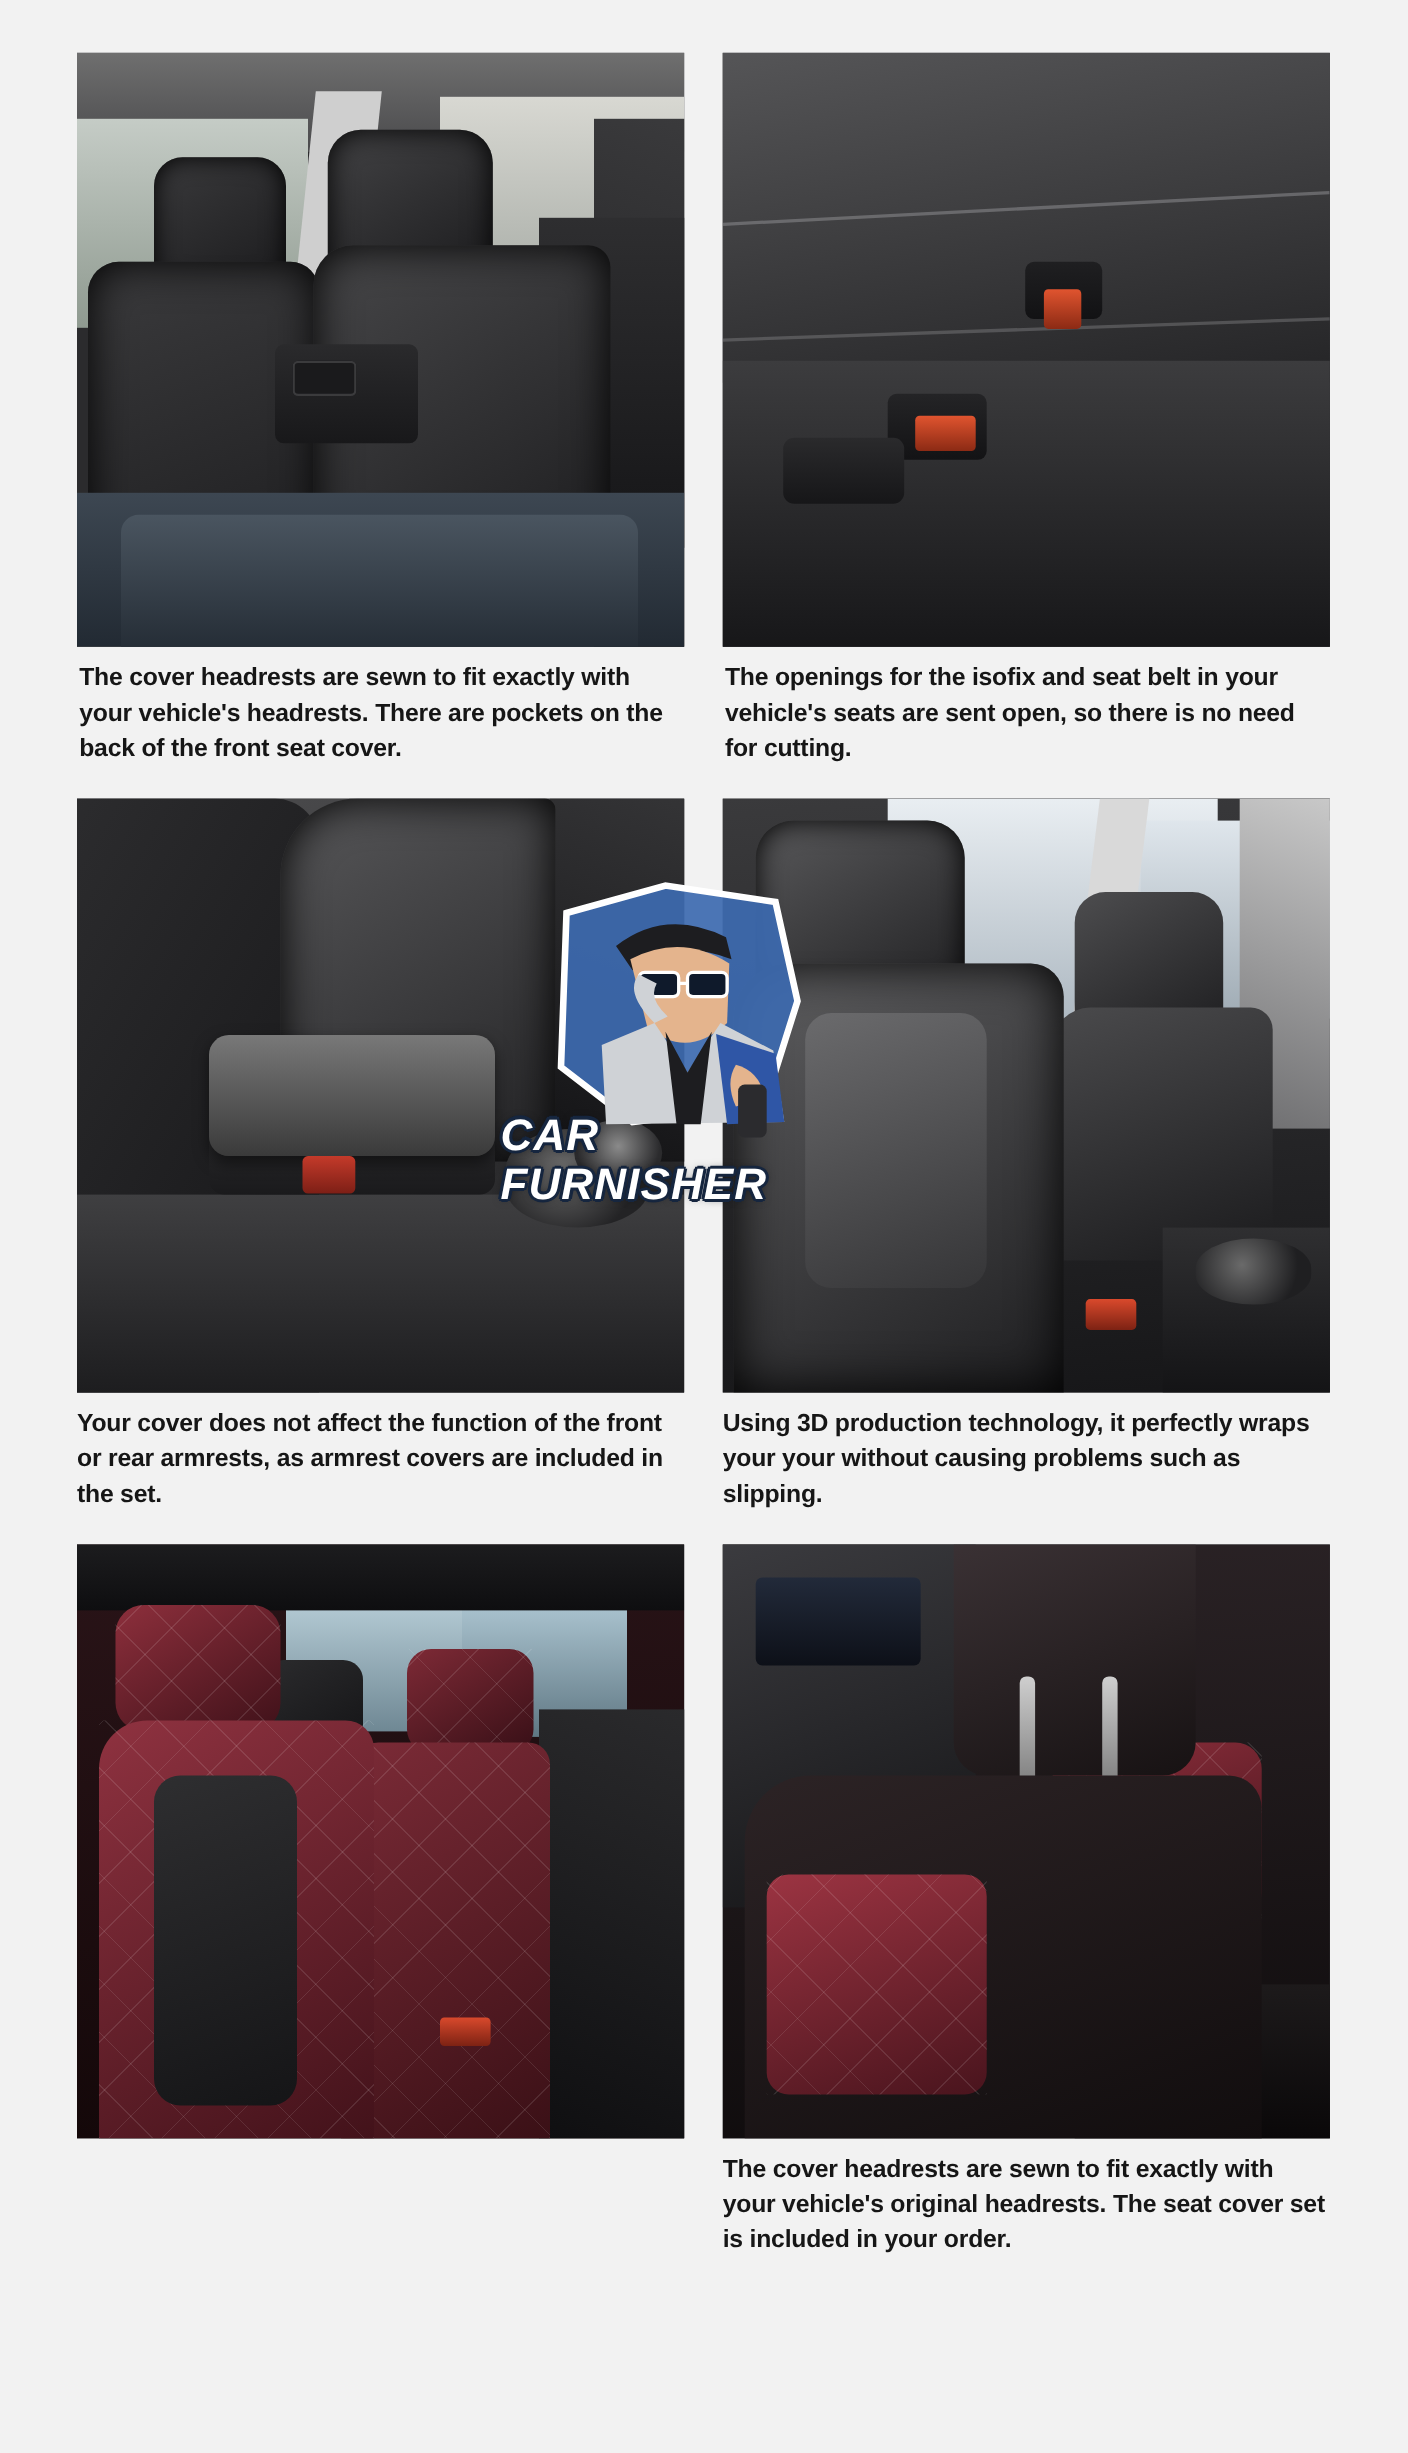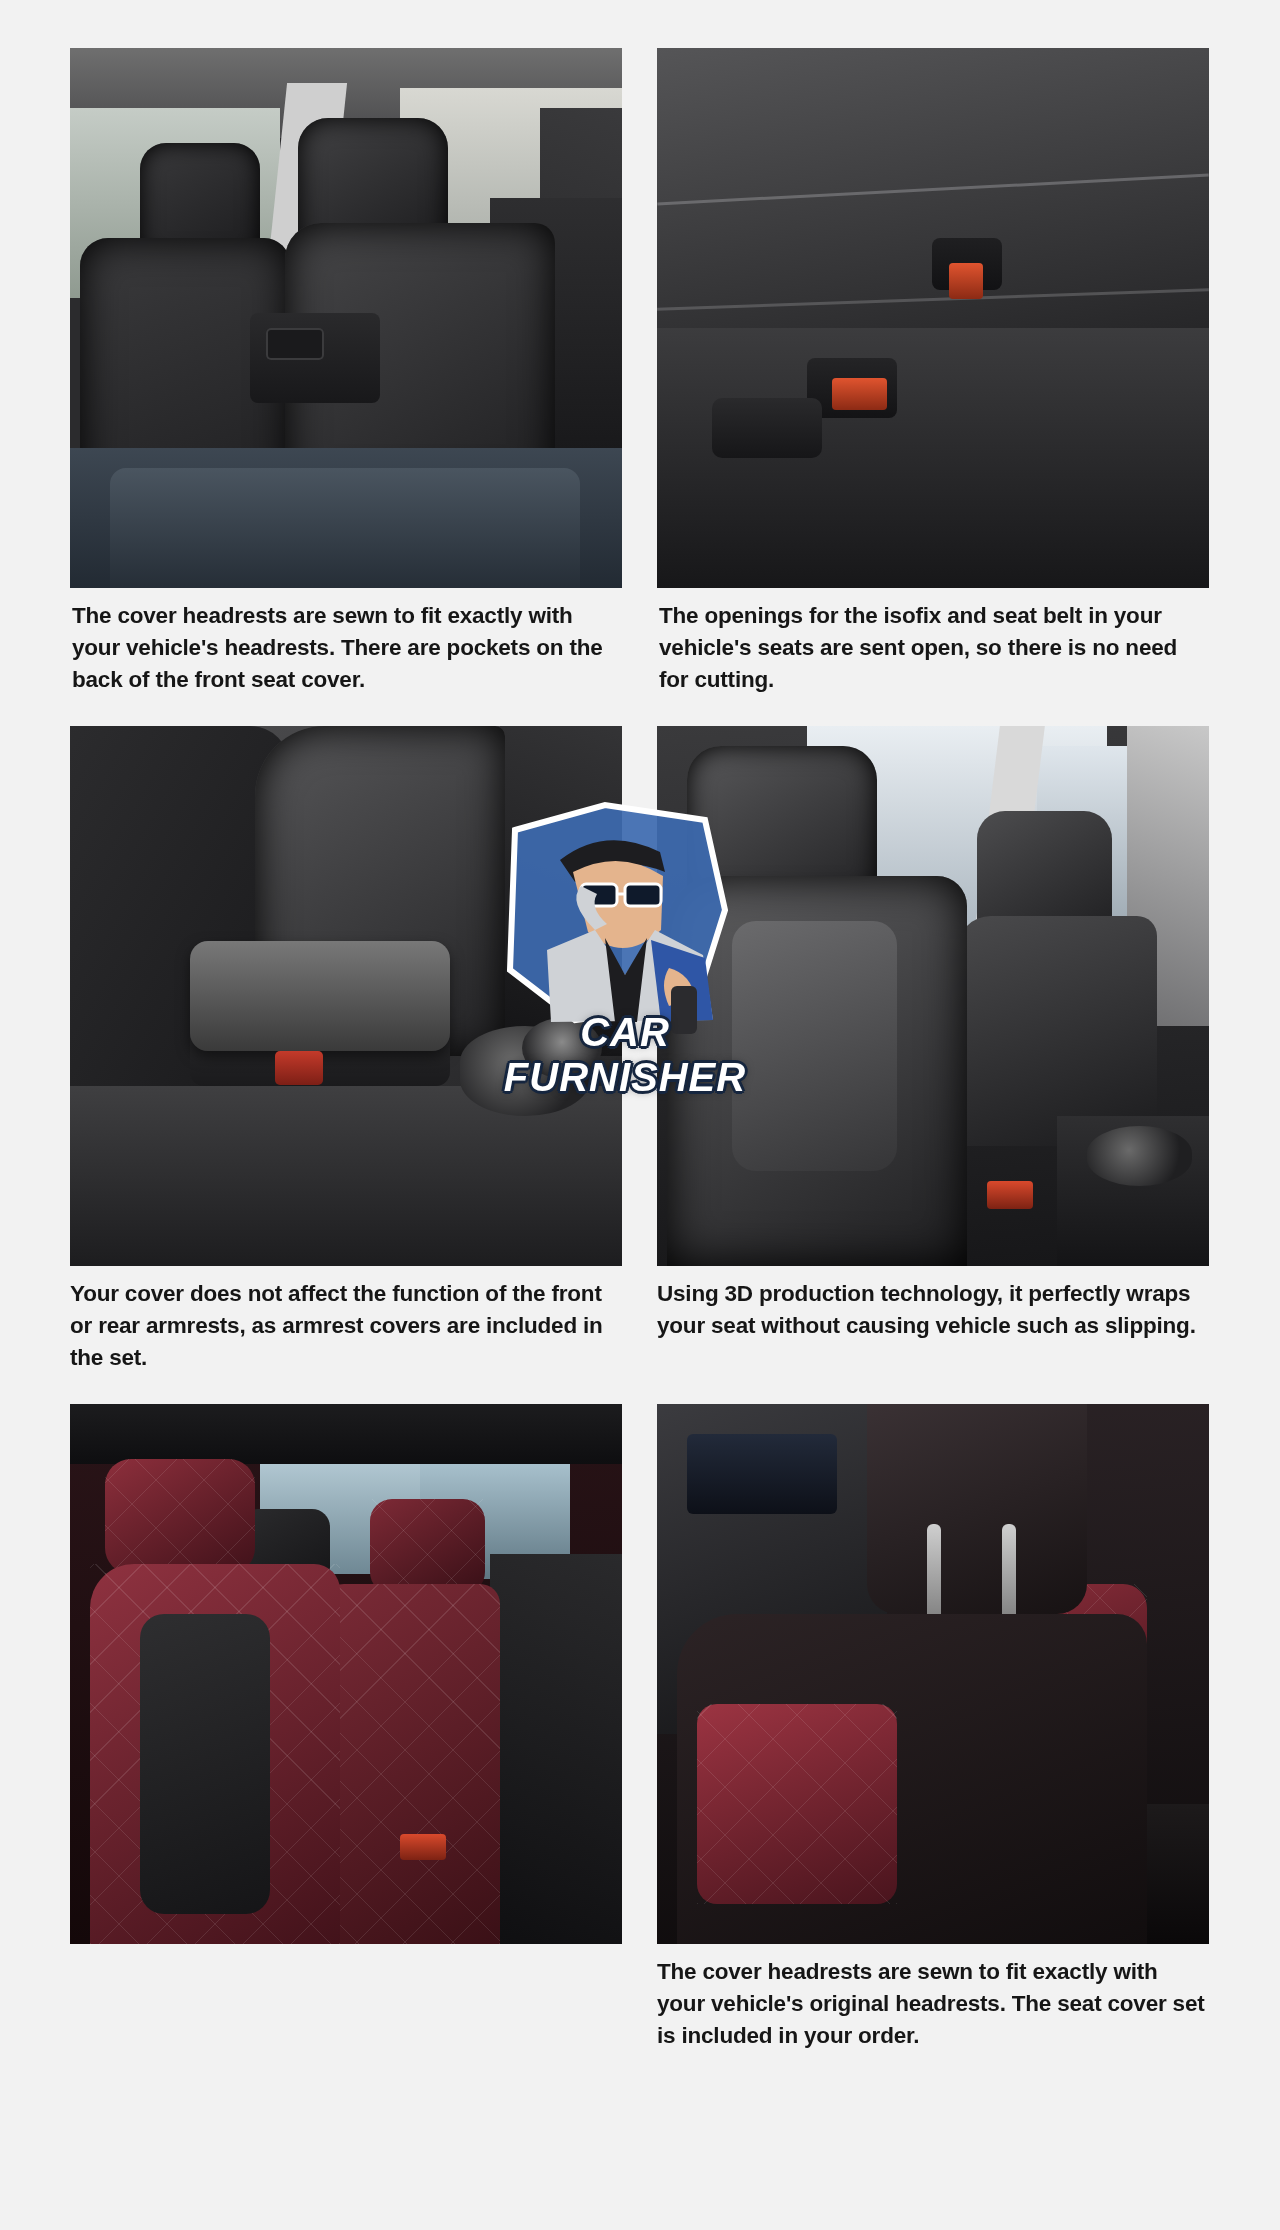--- a/index.html
+++ b/index.html
@@ -146,21 +146,21 @@
     top: 790px;
     width: 340px;
     height: 320px;
     pointer-events: none;
   }
   .wm-text {
     position: absolute;
     left: 0;
     bottom: 10px;
     width: 340px;
-    text-align: center;
+    text-align: left;
     font-family: "Liberation Sans", sans-serif;
     font-weight: bold;
     font-style: italic;
     font-size: 40px;
     letter-spacing: 1px;
     color: #ffffff;
     text-shadow:
       -2px -2px 0 #16263f, 2px -2px 0 #16263f, -2px 2px 0 #16263f, 2px 2px 0 #16263f,
       0 3px 0 #16263f, 0 -3px 0 #16263f, 3px 0 0 #16263f, -3px 0 0 #16263f,
       0 0 8px rgba(0,0,0,.5);
@@ -234,21 +234,21 @@
         <div class="layer s4-door"></div>
         <div class="layer s4-hrRear"></div>
         <div class="layer s4-rear"></div>
         <div class="layer s4-hrFront"></div>
         <div class="layer s4-front"></div>
         <div class="layer s4-suede"></div>
         <div class="layer s4-cons"></div>
         <div class="layer s4-cup"></div>
         <div class="layer s4-buckle"></div>
       </div>
-      <div class="caption">Using 3D production technology, it perfectly wraps your seat without causing vehicle such as slipping.</div>
+      <div class="caption">Using 3D production technology, it perfectly wraps your your without causing problems such as slipping.</div>
     </div>
 
     <div class="cell c4">
       <div class="photo">
         <div class="s5-bg"></div>
         <div class="layer s5-winA"></div>
         <div class="layer s5-winB"></div>
         <div class="layer s5-roof"></div>
         <div class="layer s5-door"></div>
         <div class="layer s5-hrB">

